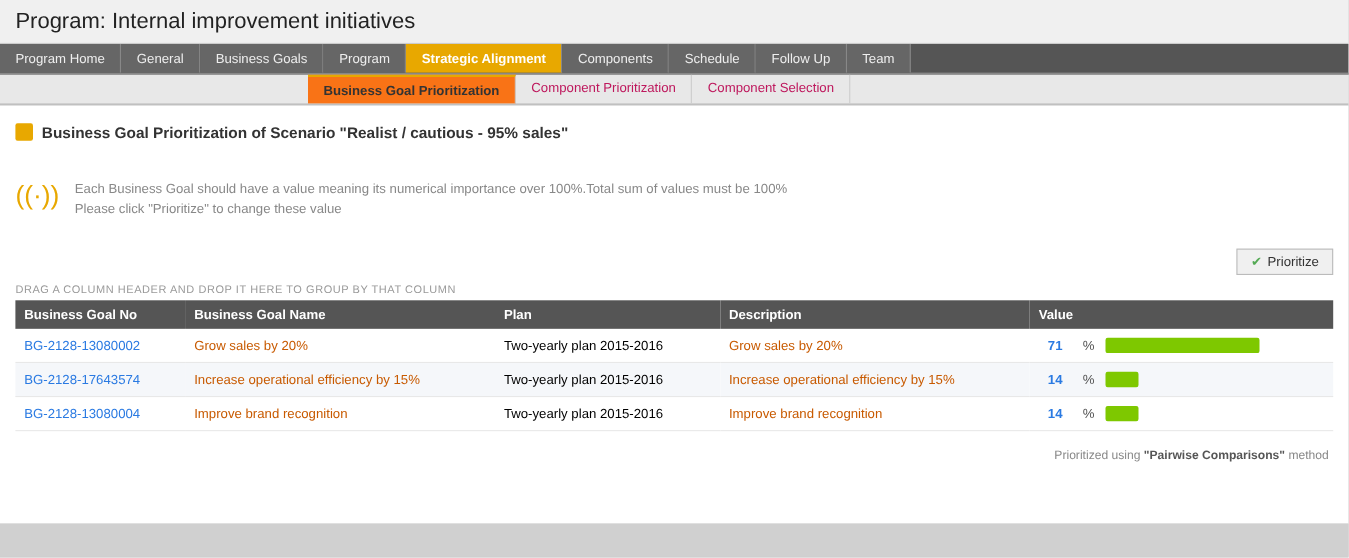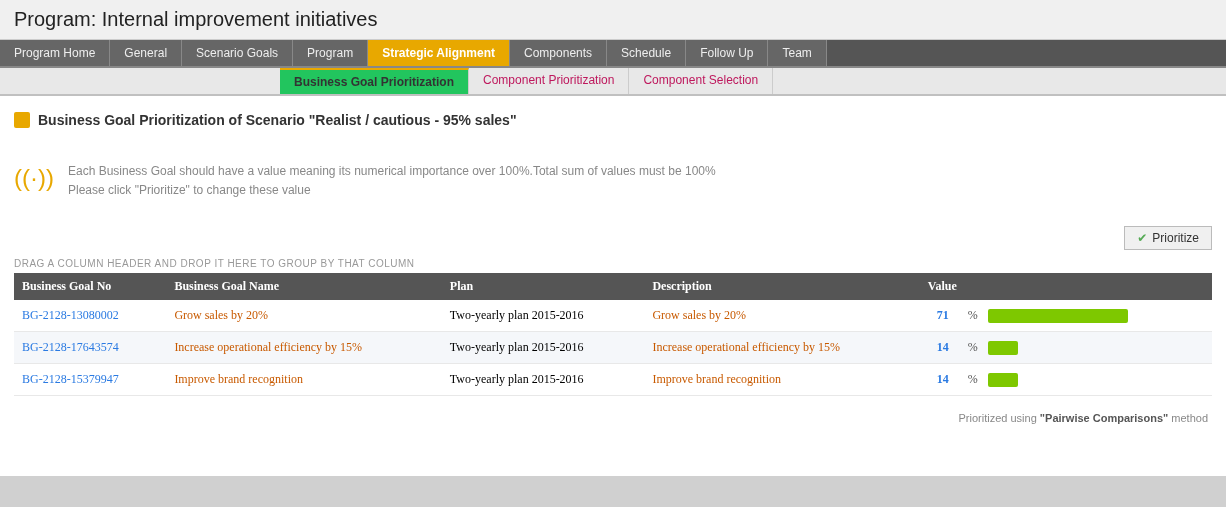--- a/index.html
+++ b/index.html
@@ -10,40 +10,40 @@
     .page-title { font-size: 20px; font-weight: normal; padding: 8px 14px; color: #222; background: #f0f0f0; border-bottom: 1px solid #ccc; }
 
     
     .top-nav { display: flex; flex-direction: row; background: #555; padding: 0; border-bottom: 2px solid #888; }
     .top-nav-tab { padding: 6px 14px; color: #eee; cursor: pointer; background: #666; border-right: 1px solid #888; font-size: 12px; white-space: nowrap; }
     .top-nav-tab.active { background: #e8a800; color: #fff; font-weight: bold; }
 
     
     .sub-nav { display: flex; flex-direction: row; background: #e8e8e8; border-bottom: 2px solid #c0c0c0; padding-left: 280px; }
     .sub-nav-tab { padding: 5px 14px; font-size: 12px; color: #be185d; cursor: pointer; border-right: 1px solid #ccc; }
-    .sub-nav-tab.active { background: #22c55e; border-top: 2px solid #e8a800; color: #333; font-weight: bold; }
+    .sub-nav-tab.active { background: #f97316; border-top: 2px solid #e8a800; color: #333; font-weight: bold; }
 
     
     .main-content { background: #fff; margin: 0; padding: 16px 14px 10px 14px; min-height: 380px; }
 
     .section-title { font-size: 14px; font-weight: bold; color: #333; margin-bottom: 24px; display: flex; align-items: center; gap: 8px; }
     .section-title-icon { width: 16px; height: 16px; background: #e8a800; display: inline-block; border-radius: 2px; }
 
     .info-box { display: flex; align-items: flex-start; gap: 14px; margin-bottom: 16px; padding: 10px 0; }
     .info-icon { font-size: 24px; color: #e8a800; margin-top: 2px; }
     .info-text { color: #888; font-size: 12px; line-height: 1.6; }
 
     .prioritize-row { display: flex; justify-content: flex-end; margin-bottom: 8px; }
     .prioritize-btn { background: #f0f0f0; border: 1px solid #bbb; padding: 4px 12px; font-size: 12px; cursor: pointer; display: flex; align-items: center; gap: 5px; color: #333; }
     .check-icon { color: #5a5; font-size: 12px; }
 
     .drag-hint { font-size: 10px; color: #999; text-transform: uppercase; letter-spacing: 0.5px; margin-bottom: 4px; }
 
     
-    .data-table { width: 100%; border-collapse: collapse; font-family: Liberation Serif, serif; }
+    .data-table { width: 100%; border-collapse: collapse; }
     .data-table th { background: #555; color: #fff; padding: 6px 8px; text-align: left; font-size: 12px; font-weight: bold; }
     .data-table td { padding: 8px 8px; font-size: 12px; border-bottom: 1px solid #e8e8e8; vertical-align: middle; }
     .data-table tr:nth-child(even) td { background: #f5f7fa; }
     .data-table tr:nth-child(odd) td { background: #fff; }
 
     .link-blue { color: #2a7ae2; text-decoration: none; }
     .link-orange { color: #c85a00; text-decoration: none; }
 
     .value-cell { display: flex; align-items: center; gap: 10px; }
     .value-num { color: #2a7ae2; font-weight: bold; min-width: 30px; text-align: center; }
@@ -59,21 +59,21 @@
 </head>
 <body>
 
 <div class="page-wrapper">
 
   <div class="page-title">Program: Internal improvement initiatives</div>
 
   <div class="top-nav" id="top-nav">
       <div class="top-nav-tab">Program Home</div>
       <div class="top-nav-tab">General</div>
-      <div class="top-nav-tab">Scenario Goals</div>
+      <div class="top-nav-tab">Business Goals</div>
       <div class="top-nav-tab">Program</div>
       <div class="top-nav-tab active">Strategic Alignment</div>
       <div class="top-nav-tab">Components</div>
       <div class="top-nav-tab">Schedule</div>
       <div class="top-nav-tab">Follow Up</div>
       <div class="top-nav-tab">Team</div>
     </div>
 
   <div class="sub-nav" id="sub-nav">
       <div class="sub-nav-tab active">Business Goal Prioritization</div>
@@ -140,21 +140,21 @@
               <div class="value-cell">
                 <span class="value-num">14</span>
                 <span class="value-pct">%</span>
                 <div class="bar-container">
                   <div class="bar" style="width:30px;"></div>
                 </div>
               </div>
             </td>
           </tr>
           <tr>
-            <td><a class="link-blue" href="#">BG-2128-15379947</a></td>
+            <td><a class="link-blue" href="#">BG-2128-13080004</a></td>
             <td><a class="link-orange" href="#">Improve brand recognition</a></td>
             <td>Two-yearly plan 2015-2016</td>
             <td><a class="link-orange" href="#">Improve brand recognition</a></td>
             <td style="min-width: 180px;">
               <div class="value-cell">
                 <span class="value-num">14</span>
                 <span class="value-pct">%</span>
                 <div class="bar-container">
                   <div class="bar" style="width:30px;"></div>
                 </div>

